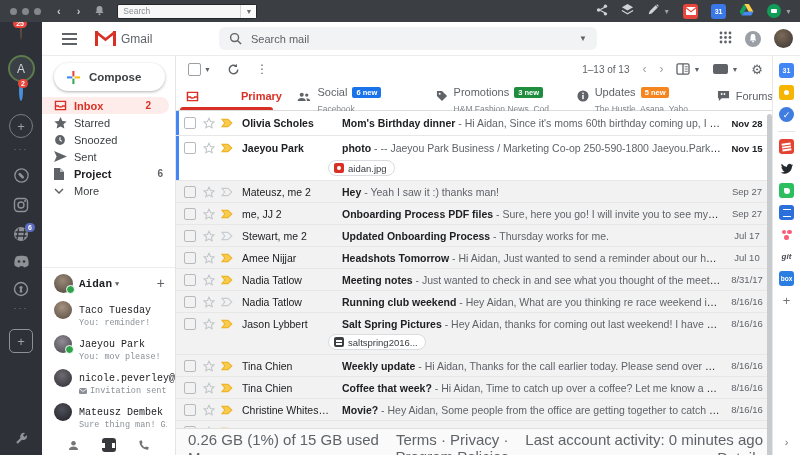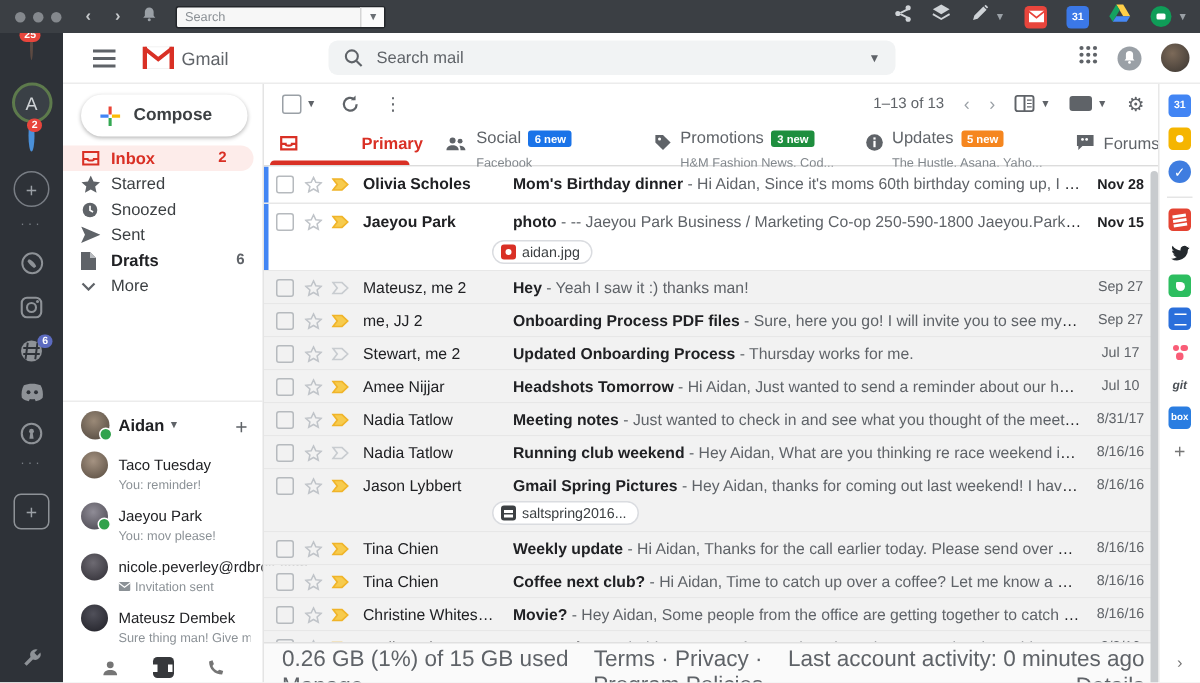--- a/index.html
+++ b/index.html
@@ -68,21 +68,21 @@
            box-shadow:0 1px 3px rgba(0,0,0,.3);display:flex;align-items:center;}
   .compose .lbl{font-size:11.5px;font-weight:bold;color:#3c4043;margin-left:8px;}
   .compose svg{margin-left:12px;}
   .nav-item{height:17px;display:flex;align-items:center;font-size:11px;color:#3c4043;padding-left:12px;}
   .nav-item .ni{width:20px;display:flex;align-items:center;}
   .nav-item .cnt{margin-left:auto;margin-right:12px;font-size:10px;color:#5f6368;}
   .nav-item.active{background:#fdecea;border-radius:0 14px 14px 0;margin-right:6px;padding-right:6px;}
   .nav-item.active,.nav-item.active .cnt{color:#d93025;font-weight:bold;}
   .nav-item.boldlbl{font-weight:bold;color:#202124;}
   
-  .chat{margin-top:auto;border-top:1px solid #ececec;padding-top:6px;}
+  .chat{margin-top:auto;border-top:1px solid #ececec;padding-top:6px;font-family:Liberation Mono, monospace;}
   .chat-head{display:flex;align-items:center;padding:0 10px 4px 12px;}
   .chat-head .cav{width:19px;height:19px;border-radius:50%;position:relative;
                   background:radial-gradient(circle at 45% 35%,#9a8977,#4d443b);}
   .presence{position:absolute;right:-2px;bottom:-1px;width:7px;height:7px;border-radius:50%;
             background:#31a24c;border:1.5px solid #fff;}
   .chat-head .nm{font-size:11px;font-weight:bold;color:#202124;margin-left:6px;}
   .chat-head .car{font-size:7px;color:#5f6368;margin-left:3px;}
   .chat-head .add{margin-left:auto;color:#5f6368;font-size:14px;}
   .contact{display:flex;align-items:flex-start;padding:3px 8px 3px 12px;}
   .contact .cav{width:18px;height:18px;border-radius:50%;position:relative;flex:none;margin-top:1px;}
@@ -397,21 +397,21 @@
           </span>
         <span>Sent</span>
       </div>
       <div class="nav-item boldlbl">
         <span class="ni">
             <svg width="10" height="12" viewBox="0 0 10 12">
               <path fill="#5f6368" d="M0 0h6l4 4v8H0z"></path>
               <path fill="#b9bcc0" d="M6 0l4 4H6z"></path>
             </svg>
           </span>
-        <span>Drafts</span>
+        <span>Project</span>
         <span class="cnt">6</span>
       </div>
       <div class="nav-item">
         <span class="ni">
             <svg width="10" height="6" viewBox="0 0 10 6">
               <path fill="none" stroke="#5f6368" stroke-width="1.5" d="M1 1l4 4 4-4"></path>
             </svg>
           </span>
         <span>More</span>
       </div>
@@ -761,21 +761,21 @@
                 <svg width="12" height="12" viewBox="0 0 14 13">
                   <path fill="none" stroke="#c0c4c9" stroke-width="1.2" d="M7 1l1.8 3.8 4.2.4-3.2 2.8.9 4.1L7 10 3.3 12.1l.9-4.1L1 5.2l4.2-.4z"></path>
                 </svg>
               </span>
               <span class="mk filled">
                 <svg width="12" height="10" viewBox="0 0 13 11">
                   <path stroke-width="1.2" d="M1 1.5h6.6L11.8 5.5 7.6 9.5H1l3.1-4z"></path>
                 </svg>
               </span>
               <span class="sender">Jason Lybbert</span>
-              <span class="subj"><b>Gmail Spring Pictures</b><span class="snip"> - Hey Aidan, thanks for coming out last weekend! I have attached all the pictures fro...</span></span>
+              <span class="subj"><b>Salt Spring Pictures</b><span class="snip"> - Hey Aidan, thanks for coming out last weekend! I have attached all the pictures fro...</span></span>
               <span class="date">8/16/16</span>
             </div>
             <div class="chiprow">
               <span class="chip">
                 <span class="chipic doc"></span>
                 <span>saltspring2016...</span>
               </span>
             </div>
           </div>
           <div class="erow read">
@@ -806,21 +806,21 @@
                 <svg width="12" height="12" viewBox="0 0 14 13">
                   <path fill="none" stroke="#c0c4c9" stroke-width="1.2" d="M7 1l1.8 3.8 4.2.4-3.2 2.8.9 4.1L7 10 3.3 12.1l.9-4.1L1 5.2l4.2-.4z"></path>
                 </svg>
               </span>
               <span class="mk filled">
                 <svg width="12" height="10" viewBox="0 0 13 11">
                   <path stroke-width="1.2" d="M1 1.5h6.6L11.8 5.5 7.6 9.5H1l3.1-4z"></path>
                 </svg>
               </span>
               <span class="sender">Tina Chien</span>
-              <span class="subj"><b>Coffee next club?</b><span class="snip"> - Hi Aidan, Time to catch up over a coffee? Let me know a good time that works for yo...</span></span>
+              <span class="subj"><b>Coffee that week?</b><span class="snip"> - Hi Aidan, Time to catch up over a coffee? Let me know a good time that works for yo...</span></span>
               <span class="date">8/16/16</span>
             </div>
 
           </div>
           <div class="erow read">
 
             <div class="l1">
               <span class="cb"></span>
               <span class="star">
                 <svg width="12" height="12" viewBox="0 0 14 13">

